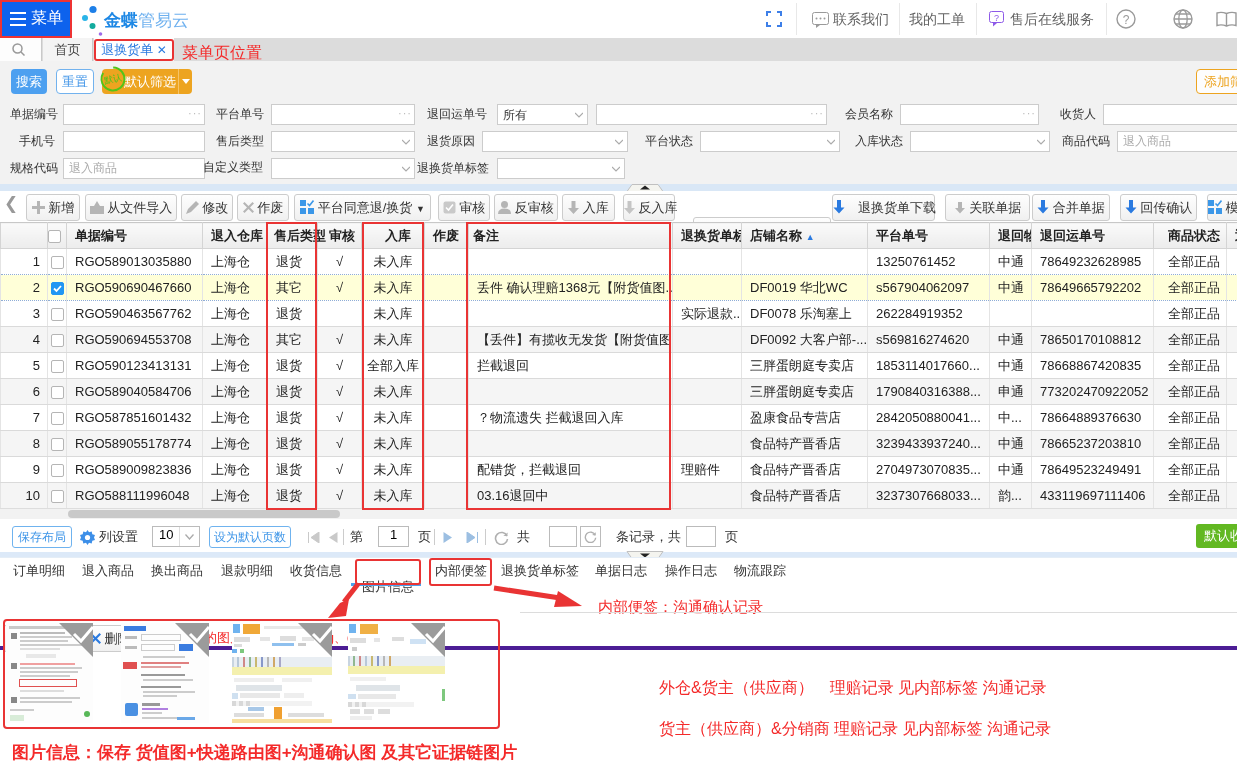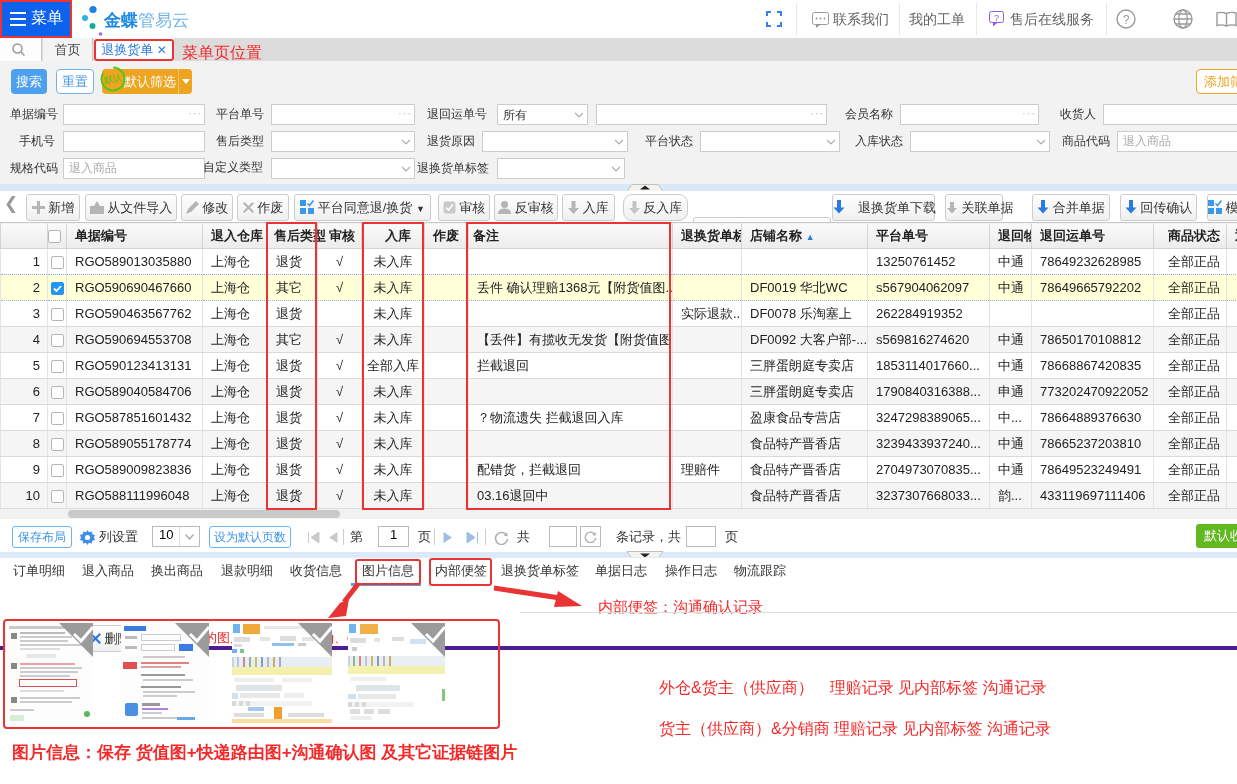--- a/index.html
+++ b/index.html
@@ -242,33 +242,33 @@
           <rect x="0.5" y="0.5" width="12" height="12" rx="2" fill="#c9c9c9"></rect>
           <path d="M3 6.5 L5.5 9 L10 3.5" stroke="#fff" stroke-width="1.6" fill="none"></path>
         </svg> 审核</div>
     <div class="tbtn" style="left:494px;width:64px;"><svg width="13" height="13" viewBox="0 0 13 13" style="vertical-align:-2px;">
           <circle cx="6.5" cy="3.5" r="3.5" fill="#b5b5b5"></circle>
           <path d="M0 13 Q0 7.5 6.5 7.5 Q13 7.5 13 13 Z" fill="#b5b5b5"></path>
         </svg> 反审核</div>
     <div class="tbtn" style="left:562px;width:53px;"><svg width="11" height="13" viewBox="0 0 11 13" style="vertical-align:-2px;">
           <path d="M3.5 0 H7.5 V7 H11 L5.5 13 L0 7 H3.5 Z" fill="#b5b5b5"></path>
         </svg> 入库</div>
-    <div class="tbtn" style="left:623px;width:65px;border-radius:9px;"><svg width="11" height="13" viewBox="0 0 11 13" style="vertical-align:-2px;">
+    <div class="tbtn" style="left:623px;width:52px;"><svg width="11" height="13" viewBox="0 0 11 13" style="vertical-align:-2px;">
           <path d="M3.5 0 H7.5 V7 H11 L5.5 13 L0 7 H3.5 Z" fill="#c5c5c5"></path>
         </svg> 反入库</div>
     <div class="tbtn" style="left:693px;width:138px;margin-top:23px;"><svg width="14" height="14" viewBox="0 0 14 14" style="vertical-align:-2px;">
           <rect x="0" y="0" width="6" height="6" fill="#3b97e8"></rect>
           <rect x="0" y="8" width="6" height="6" fill="#3b97e8"></rect>
           <rect x="8" y="8" width="6" height="6" fill="#3b97e8"></rect>
           <path d="M7.5 3.5 L9.5 5.5 L13.5 0.5" stroke="#3b97e8" stroke-width="1.6" fill="none"></path>
         </svg> <span style="color:#bbb;">|</span> 部分批量操作 <span style="font-size:9px;">▼</span></div>
     <div class="tbtn" style="left:832px;width:103px;"><svg width="12" height="14" viewBox="0 0 12 14" style="vertical-align:-2px;">
           <path d="M4 0 H8 V7.5 H11.5 L6 13.5 L0.5 7.5 H4 Z" fill="#2a7ae0"></path>
         </svg>　退换货单下载</div>
-    <div class="tbtn" style="left:945px;width:58px;"><svg width="12" height="12" viewBox="0 0 12 12" style="vertical-align:-2px;">
+    <div class="tbtn" style="left:945px;width:85px;"><svg width="12" height="12" viewBox="0 0 12 12" style="vertical-align:-2px;">
           <path d="M4 0 H8 V6 H11 L6 11.5 L1 6 H4 Z" fill="#b5b5b5"></path>
         </svg> 关联单据</div>
     <div class="tbtn" style="left:1032px;width:78px;"><svg width="12" height="14" viewBox="0 0 12 14" style="vertical-align:-2px;">
           <path d="M4 0 H8 V7.5 H11.5 L6 13.5 L0.5 7.5 H4 Z" fill="#2a7ae0"></path>
         </svg> 合并单据</div>
     <div class="tbtn" style="left:1120px;width:77px;"><svg width="12" height="14" viewBox="0 0 12 14" style="vertical-align:-2px;">
           <path d="M4 0 H8 V7.5 H11.5 L6 13.5 L0.5 7.5 H4 Z" fill="#2a7ae0"></path>
         </svg> 回传确认</div>
     <div class="tbtn" style="left:1207px;width:44px;overflow:hidden;"><svg width="14" height="14" viewBox="0 0 14 14" style="vertical-align:-2px;">
           <rect x="0" y="0" width="6" height="6" fill="#3b97e8"></rect>
@@ -431,21 +431,21 @@
           <td class="ctr"><span class="cbx"></span></td>
           <td>RGO587851601432</td>
           <td>上海仓</td>
           <td>退货</td>
           <td class="ctr">√</td>
           <td class="ctr">未入库</td>
           <td></td>
           <td>？物流遗失 拦截退回入库</td>
           <td></td>
           <td>盈康食品专营店</td>
-          <td>3247298389065...</td>
+          <td>2842050880041...</td>
           <td>中...</td>
           <td>78664889376630</td>
           <td style="padding-left:14px;">全部正品</td>
           <td></td>
         </tr>
     <tr class="alt">
           <td class="num">8</td>
           <td class="ctr"><span class="cbx"></span></td>
           <td>RGO589055178774</td>
           <td>上海仓</td>
@@ -558,21 +558,21 @@
     <polygon points="1,0.5 37,0.5 32,7.5 6,7.5" fill="#f4f4ef" stroke="#c0c0c0" stroke-width="1"></polygon>
     <polygon points="14,2.5 24,2.5 19,6.5" fill="#222"></polygon>
   </svg>
 
   <div class="abs btabs" id="btabs">
     <span class="btab" style="left:13px;">订单明细</span>
     <span class="btab" style="left:82px;">退入商品</span>
     <span class="btab" style="left:151px;">换出商品</span>
     <span class="btab" style="left:221px;">退款明细</span>
     <span class="btab" style="left:290px;">收货信息</span>
-    <span class="btab" style="left:362px;">图片信息</span>
+    <span class="btab" style="left:362px;margin-top:16px;">图片信息</span>
     <span class="btab" style="left:435px;">内部便签</span>
     <span class="btab" style="left:501px;">退换货单标签</span>
     <span class="btab" style="left:595px;">单据日志</span>
     <span class="btab" style="left:665px;">操作日志</span>
     <span class="btab" style="left:734px;">物流跟踪</span>
     <div style="position:absolute;left:351px;top:25px;width:70px;height:3px;background:#4aa3ef;"></div>
   </div>
   <div class="abs ann" style="left:355px;top:559px;width:66px;height:26px;border-radius:3px;"></div>
   <div class="abs ann" style="left:429px;top:558px;width:63px;height:28px;border-radius:3px;"></div>
 

